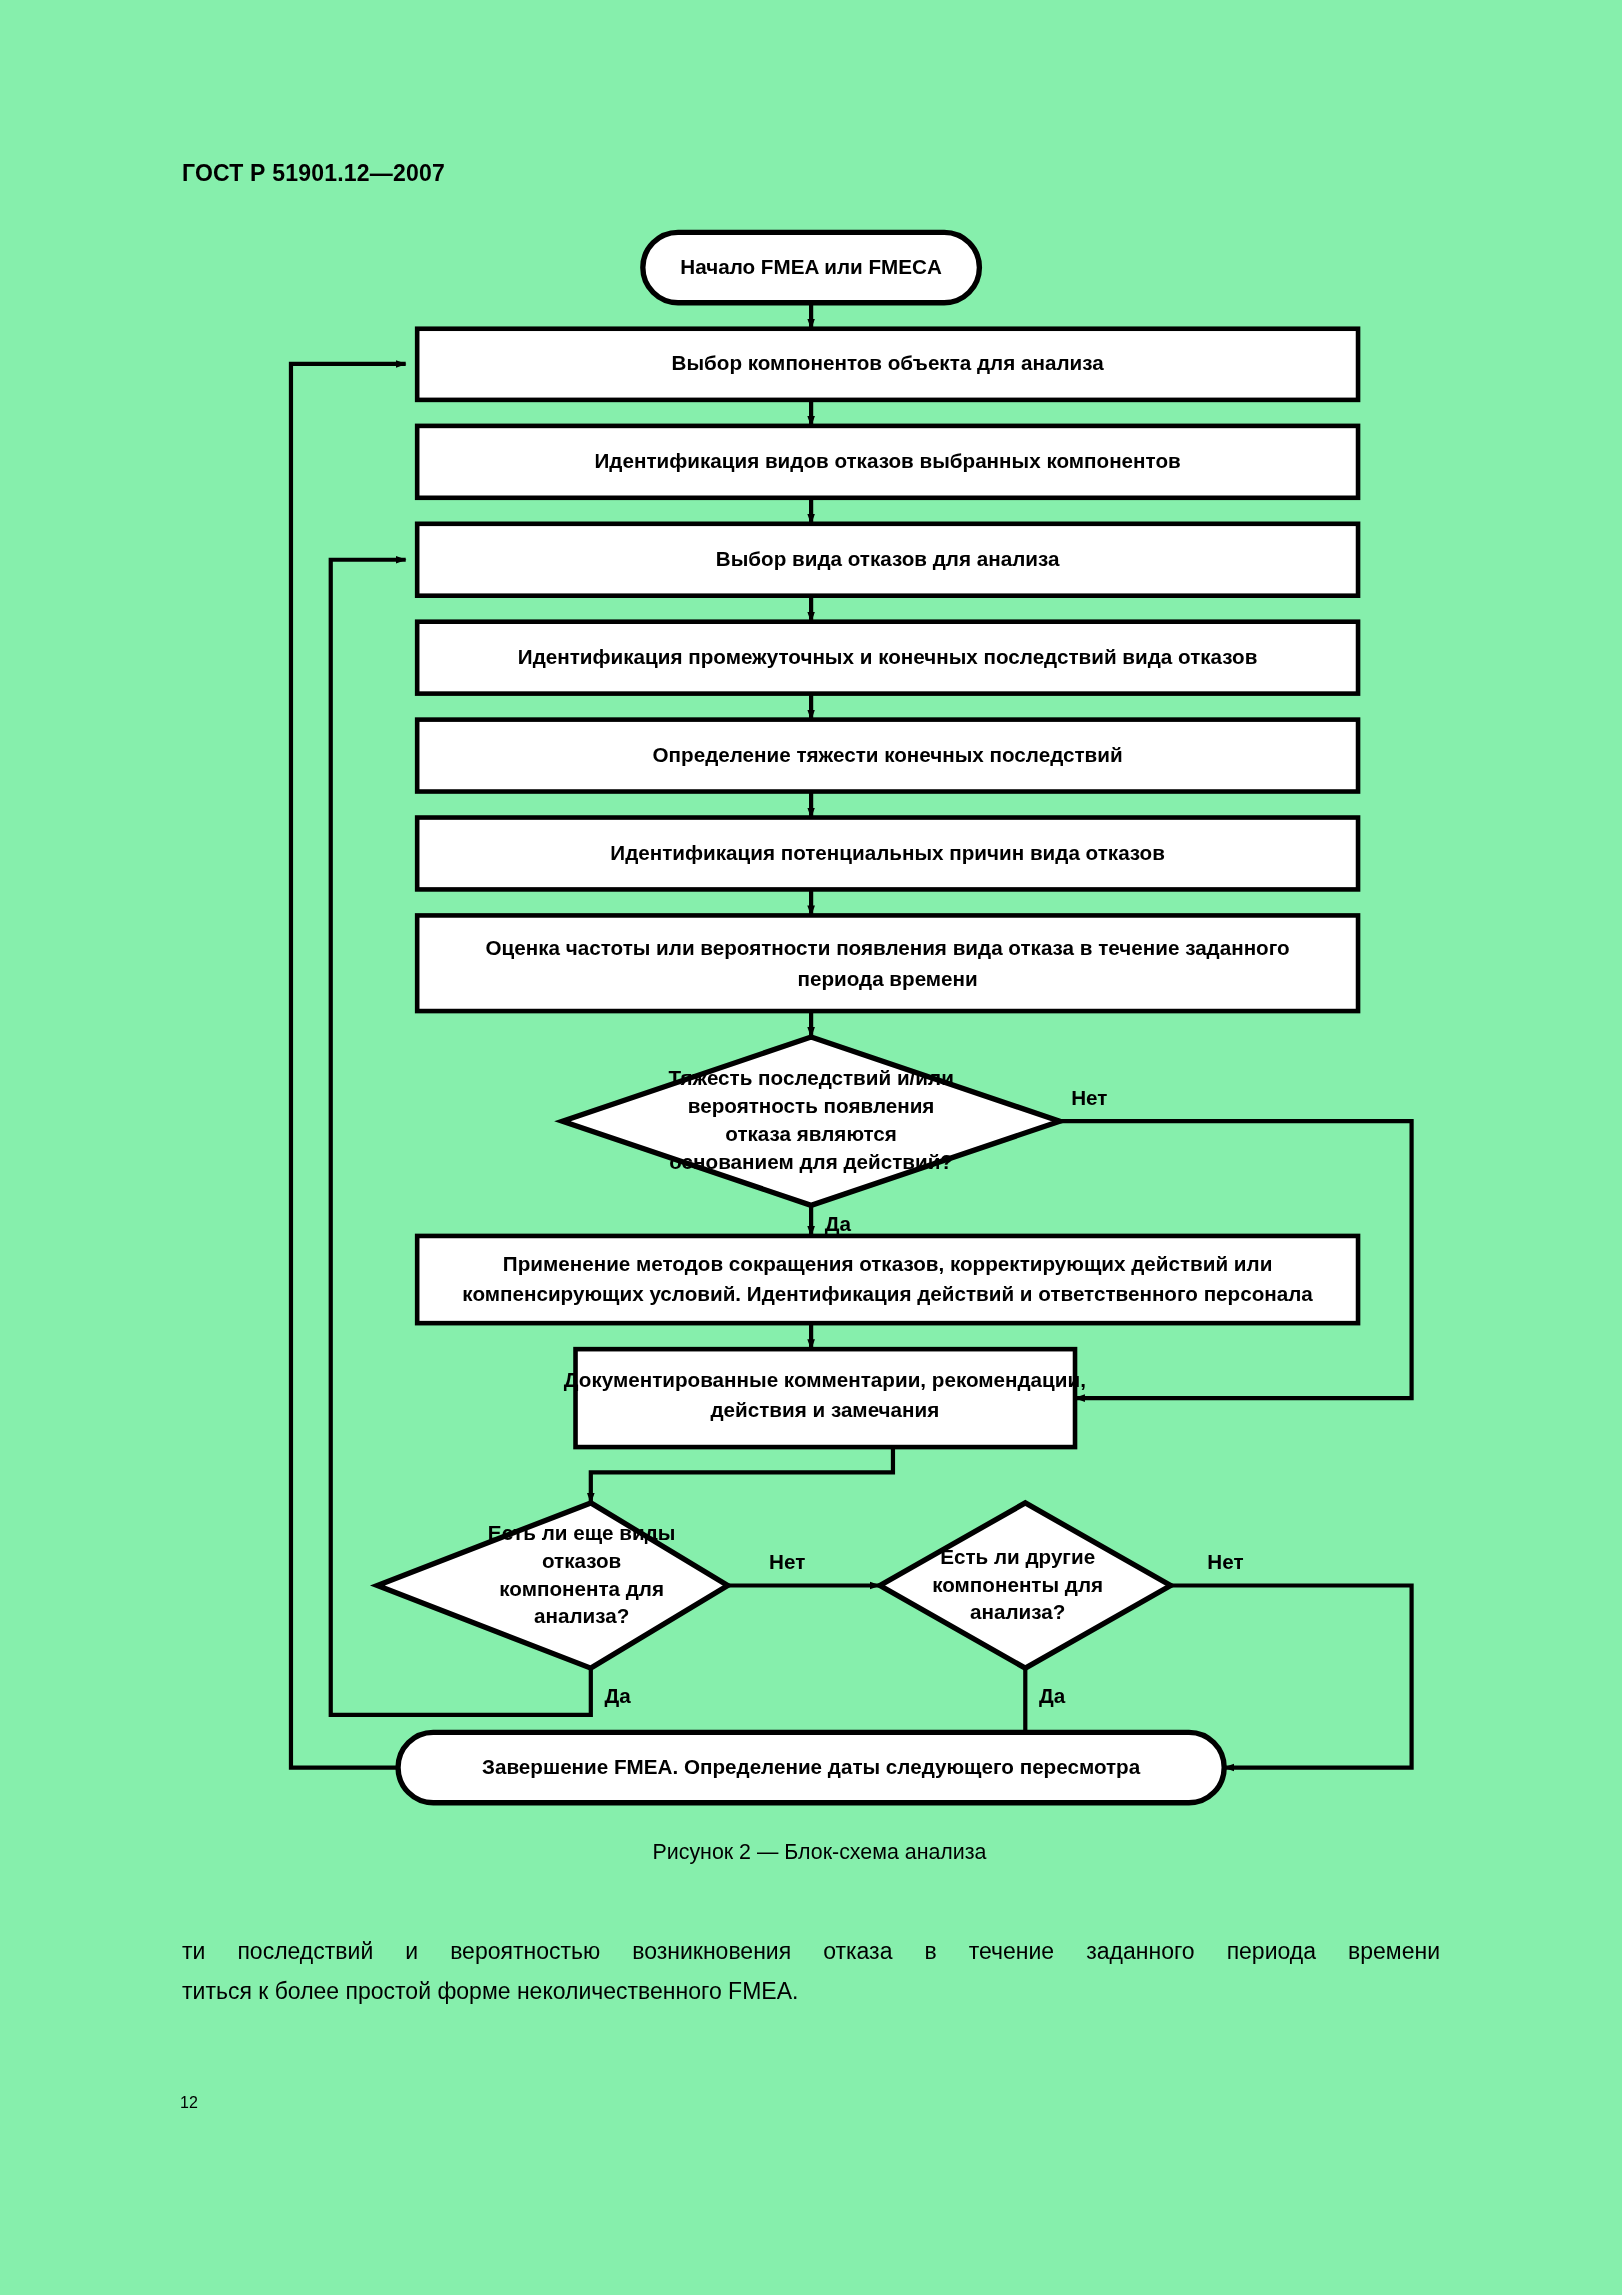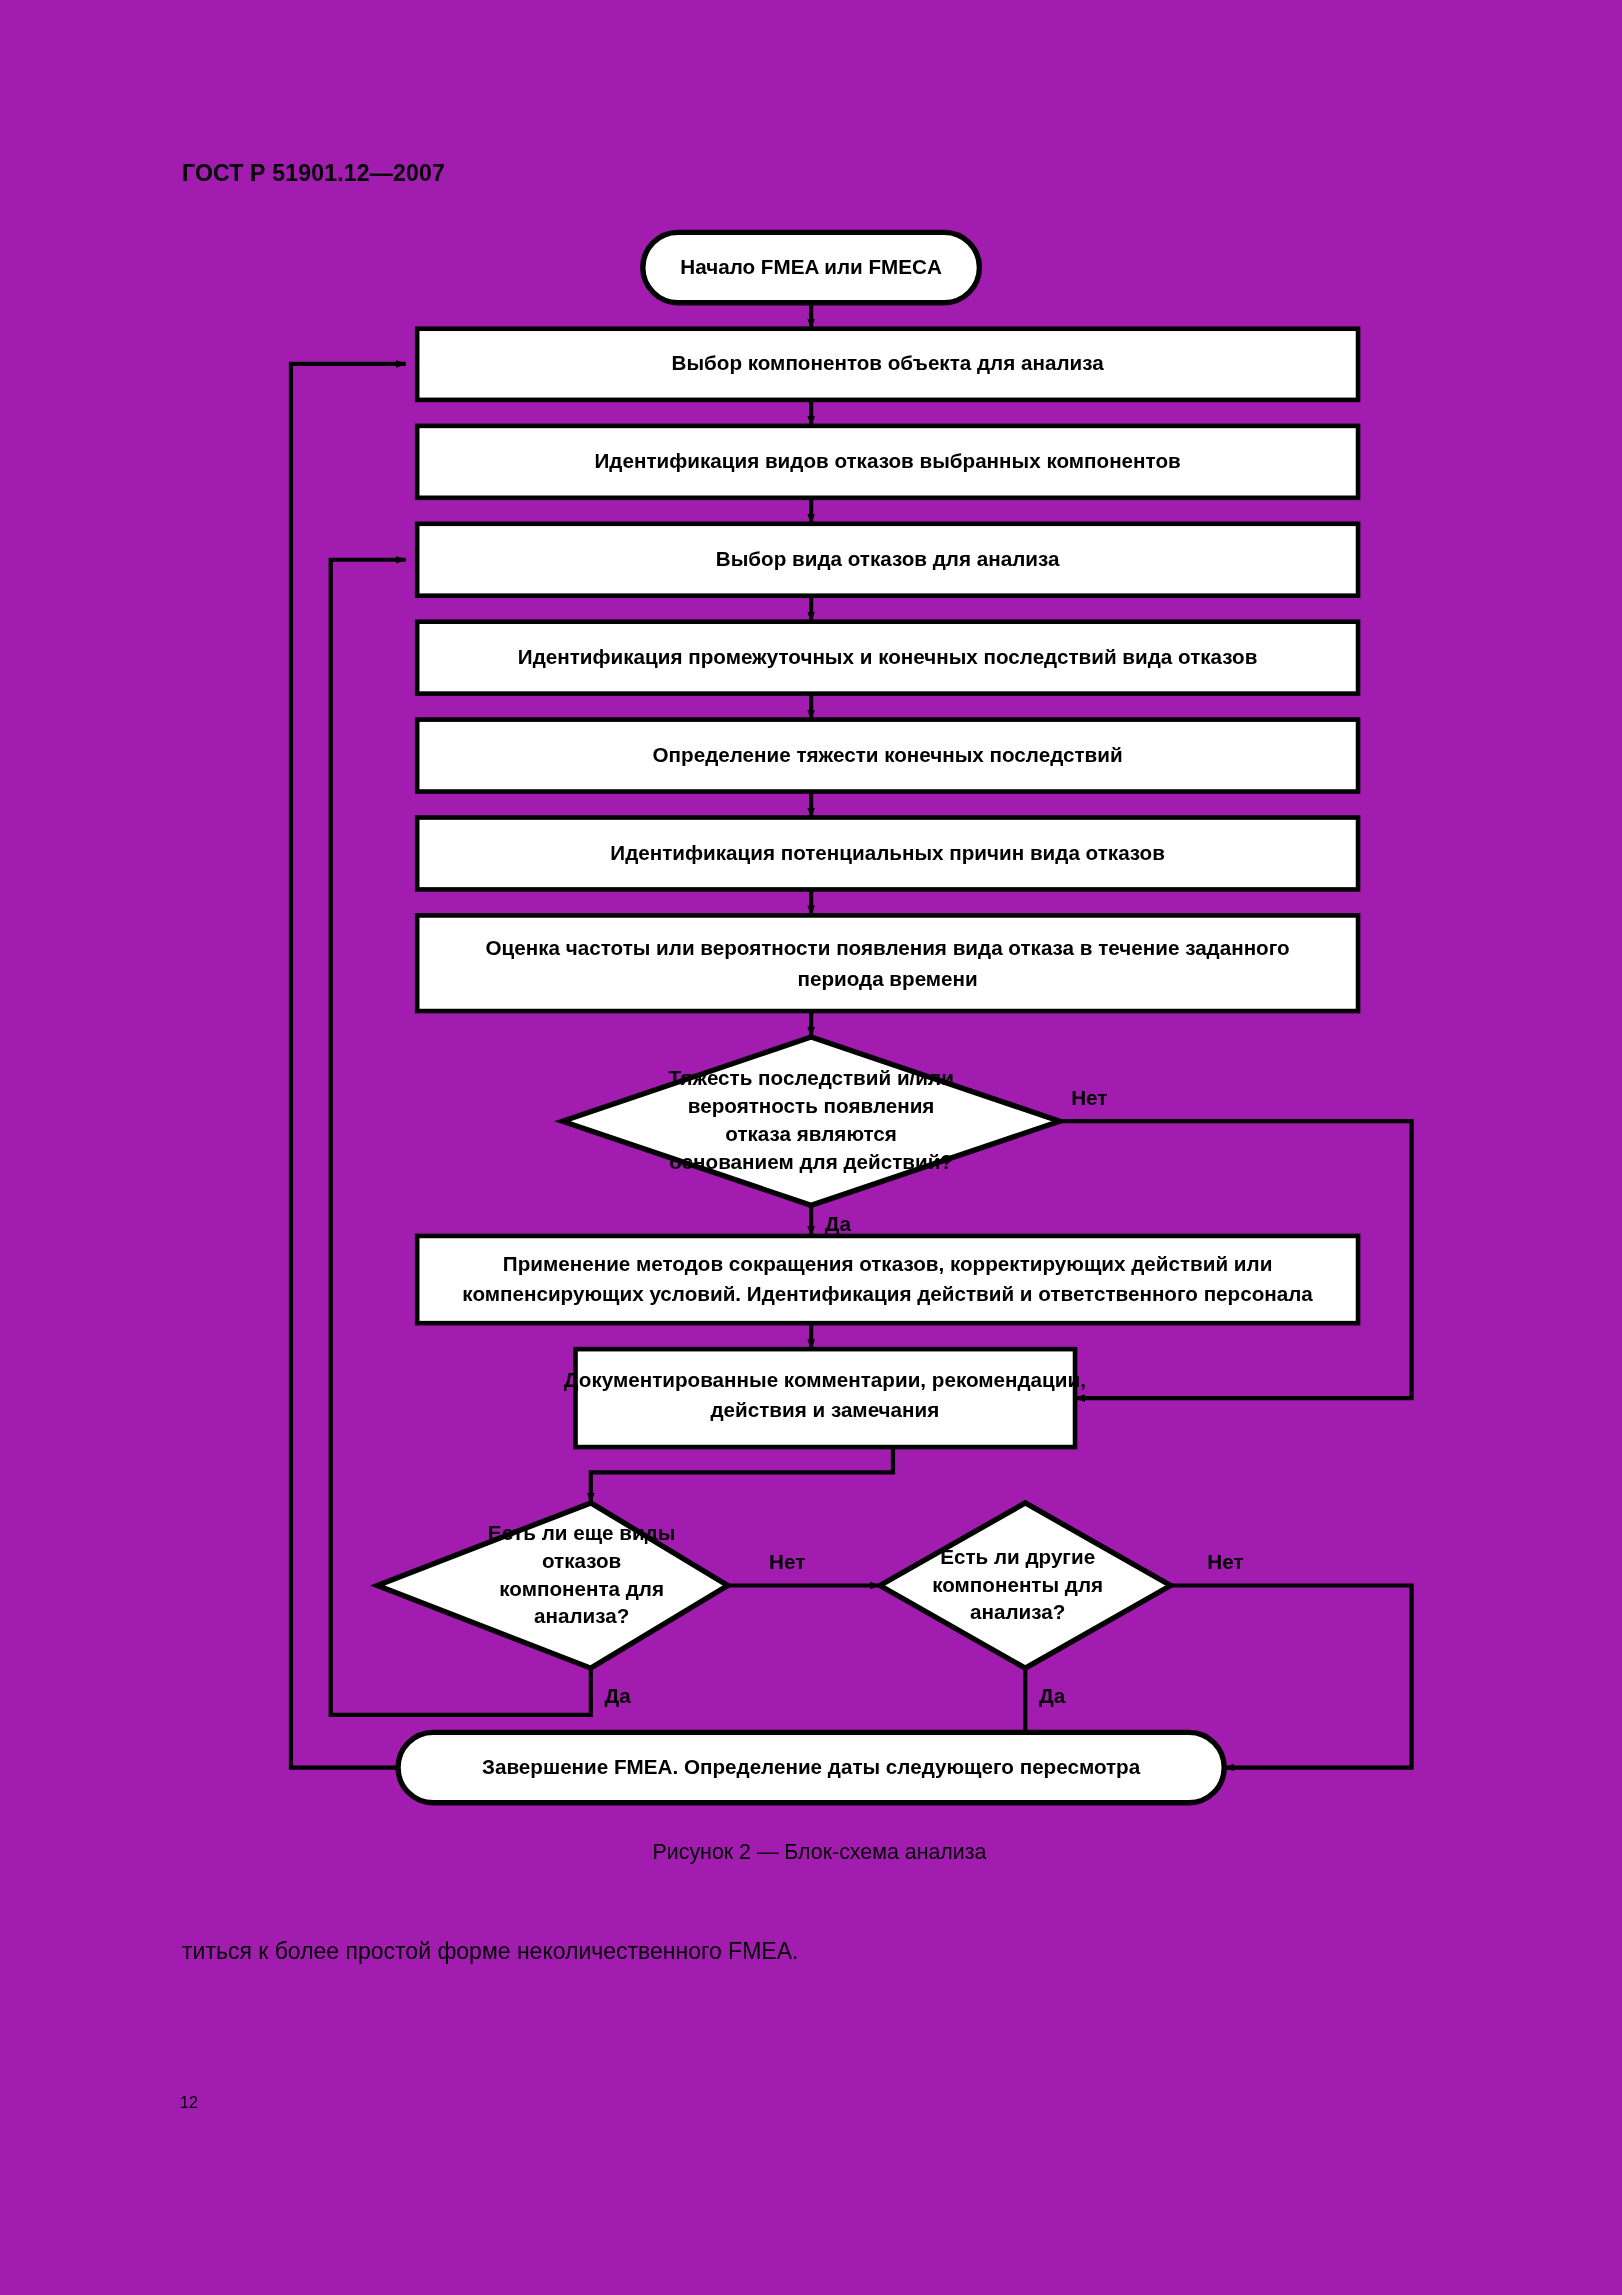--- a/index.html
+++ b/index.html
@@ -13,21 +13,21 @@
     height: 2295px;
     position: relative;
     font-family: "Liberation Sans", sans-serif;
     color: #000000;
     overflow: hidden;
   }
 
   .page {
     position: absolute;
     inset: 0;
-    background: #a21caf;
+    background: #86efac;
   }
 
   
   .running-head {
     position: absolute;
     left: 182px;
     top: 160px;
     font-size: 23px;
     font-weight: bold;
     letter-spacing: 0.2px;
@@ -258,19 +258,20 @@
       <g>
         <rect class="shape-terminator" x="520" y="1985" width="1080" height="92" rx="46" ry="46"></rect>
         <text class="node-text" x="1060" y="2032">Завершение FMEA. Определение даты следующего пересмотра</text>
       </g>
     </svg>
   </div>
 
   <div class="figure-caption">Рисунок 2 — Блок-схема анализа</div>
 
   <div class="body-text">
+    <span class="ln">ти последствий и вероятностью возникновения отказа в течение заданного периода времени</span>
     <span class="ln last">титься к более простой форме неколичественного FMEA.</span>
   </div>
 
   <div class="folio">12</div>
 
 </div>
 
 
 </body></html>

